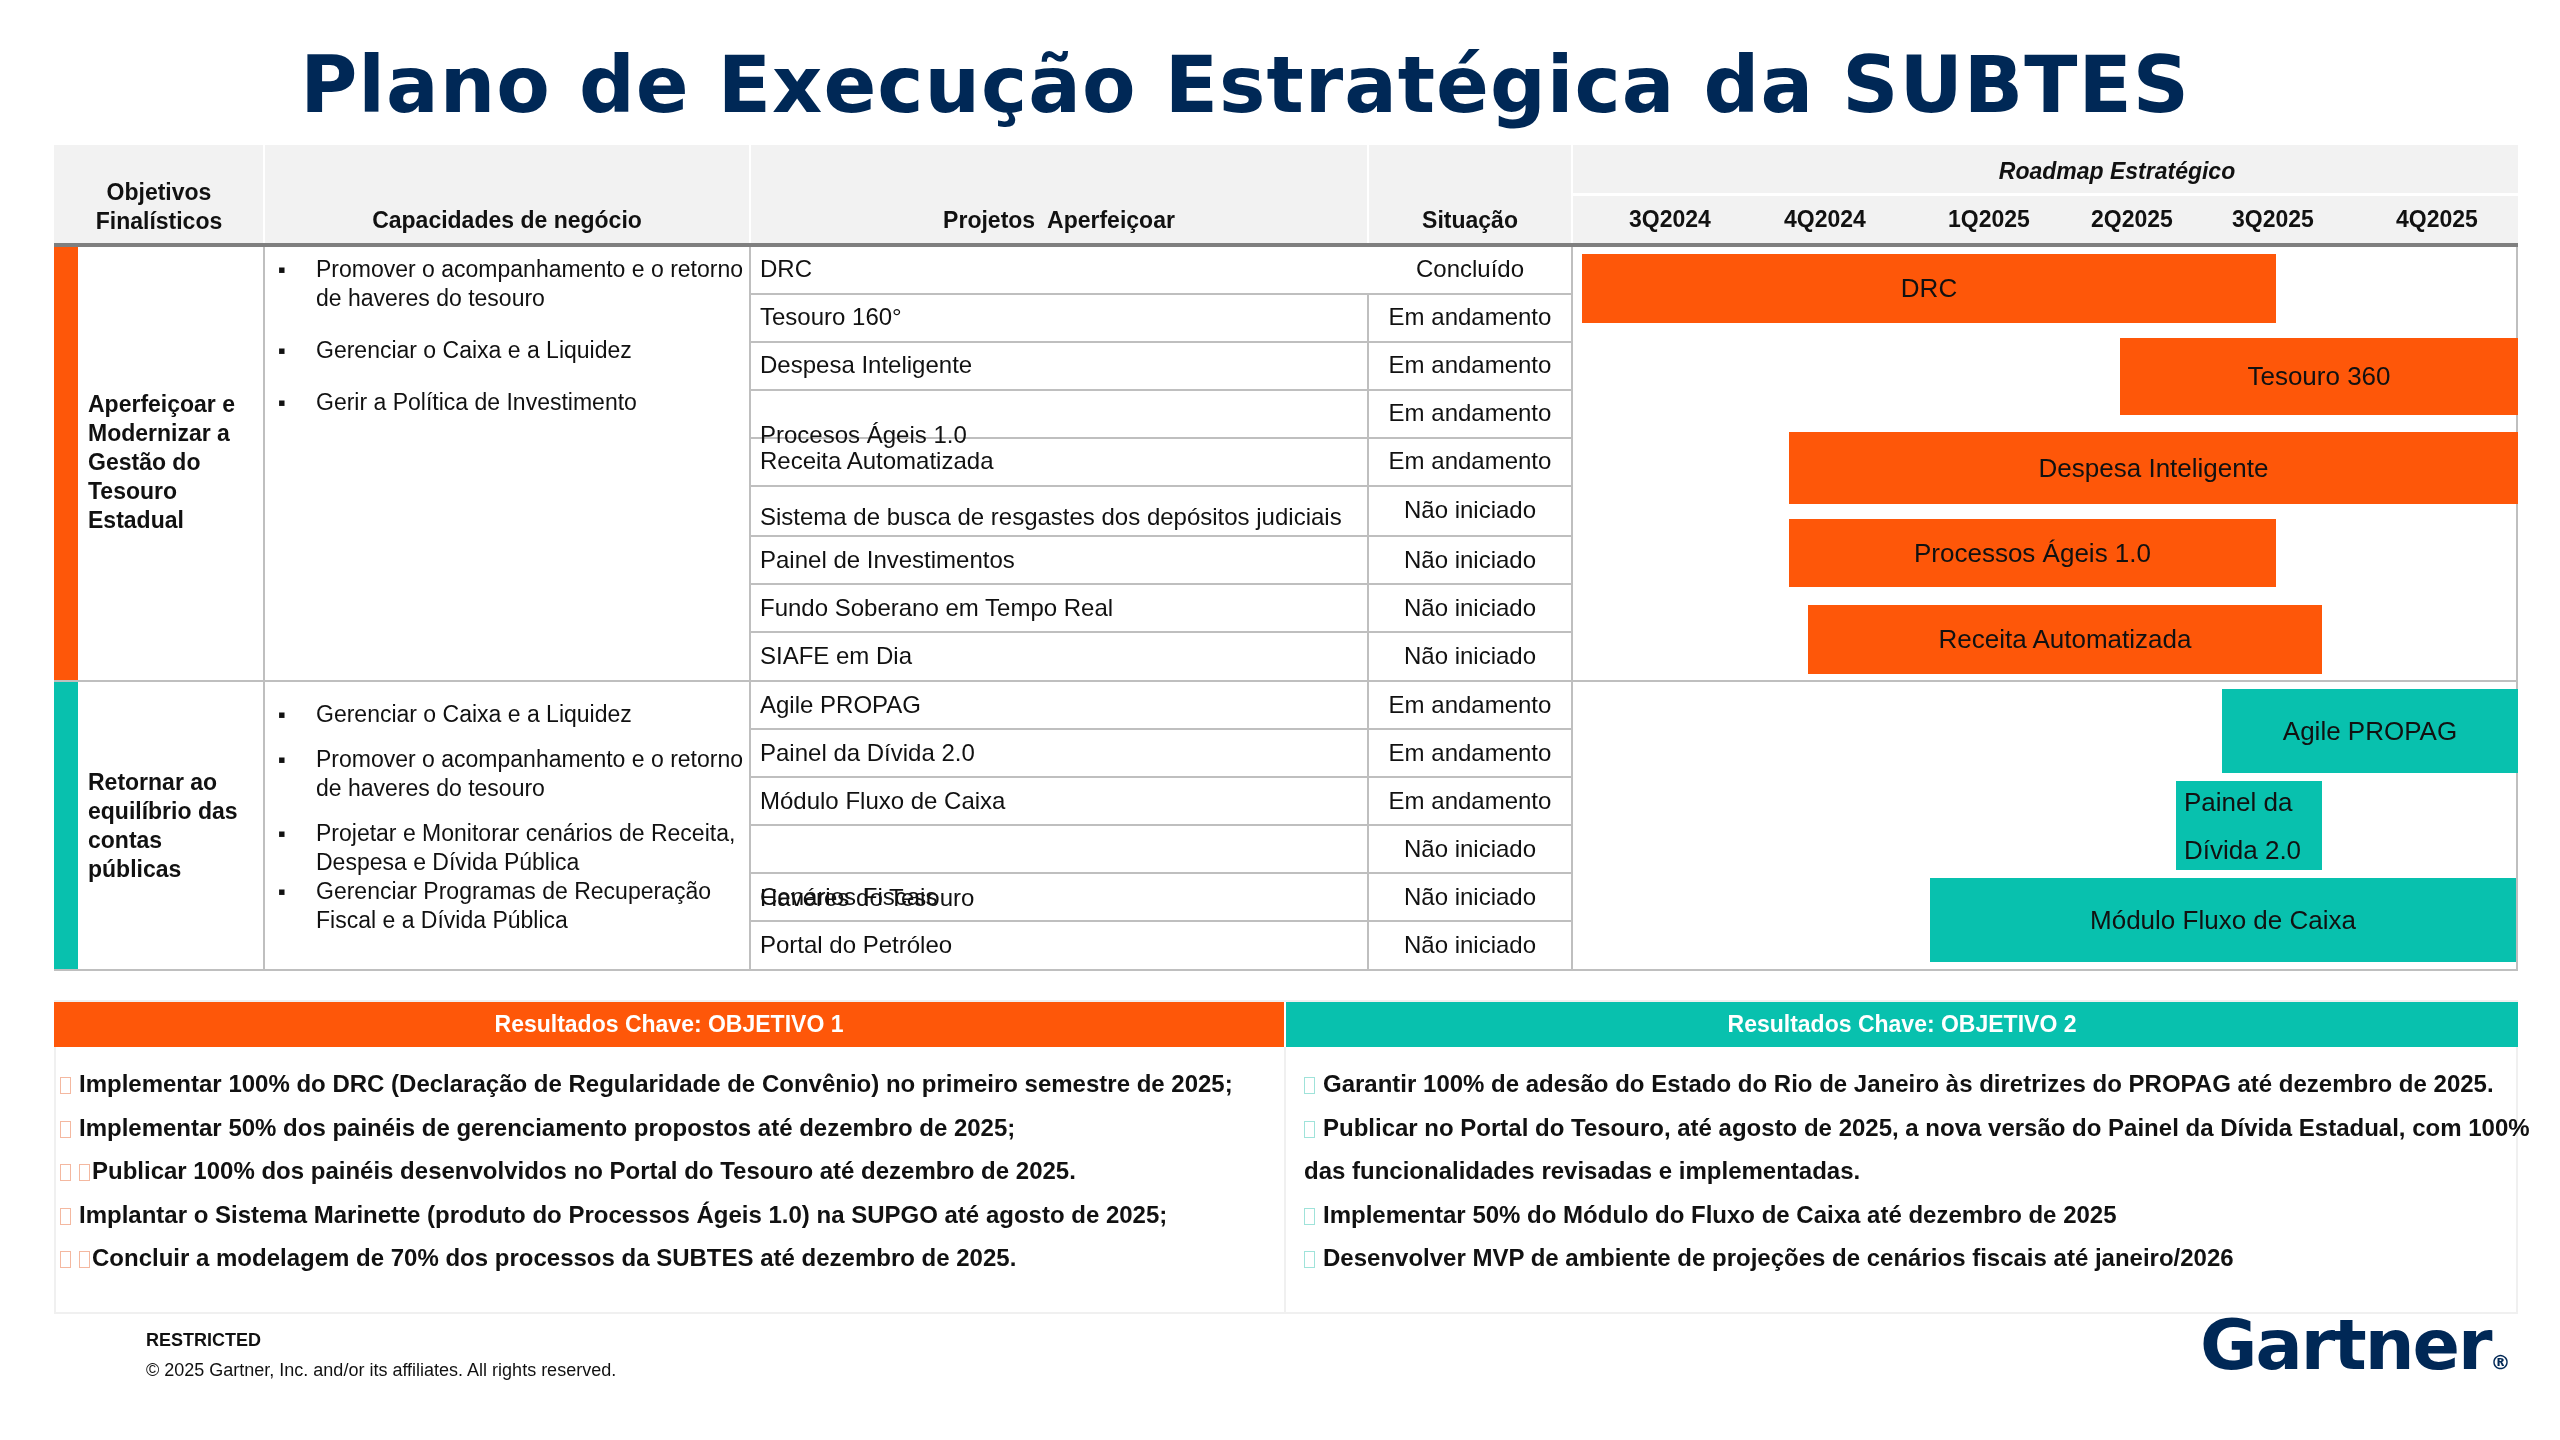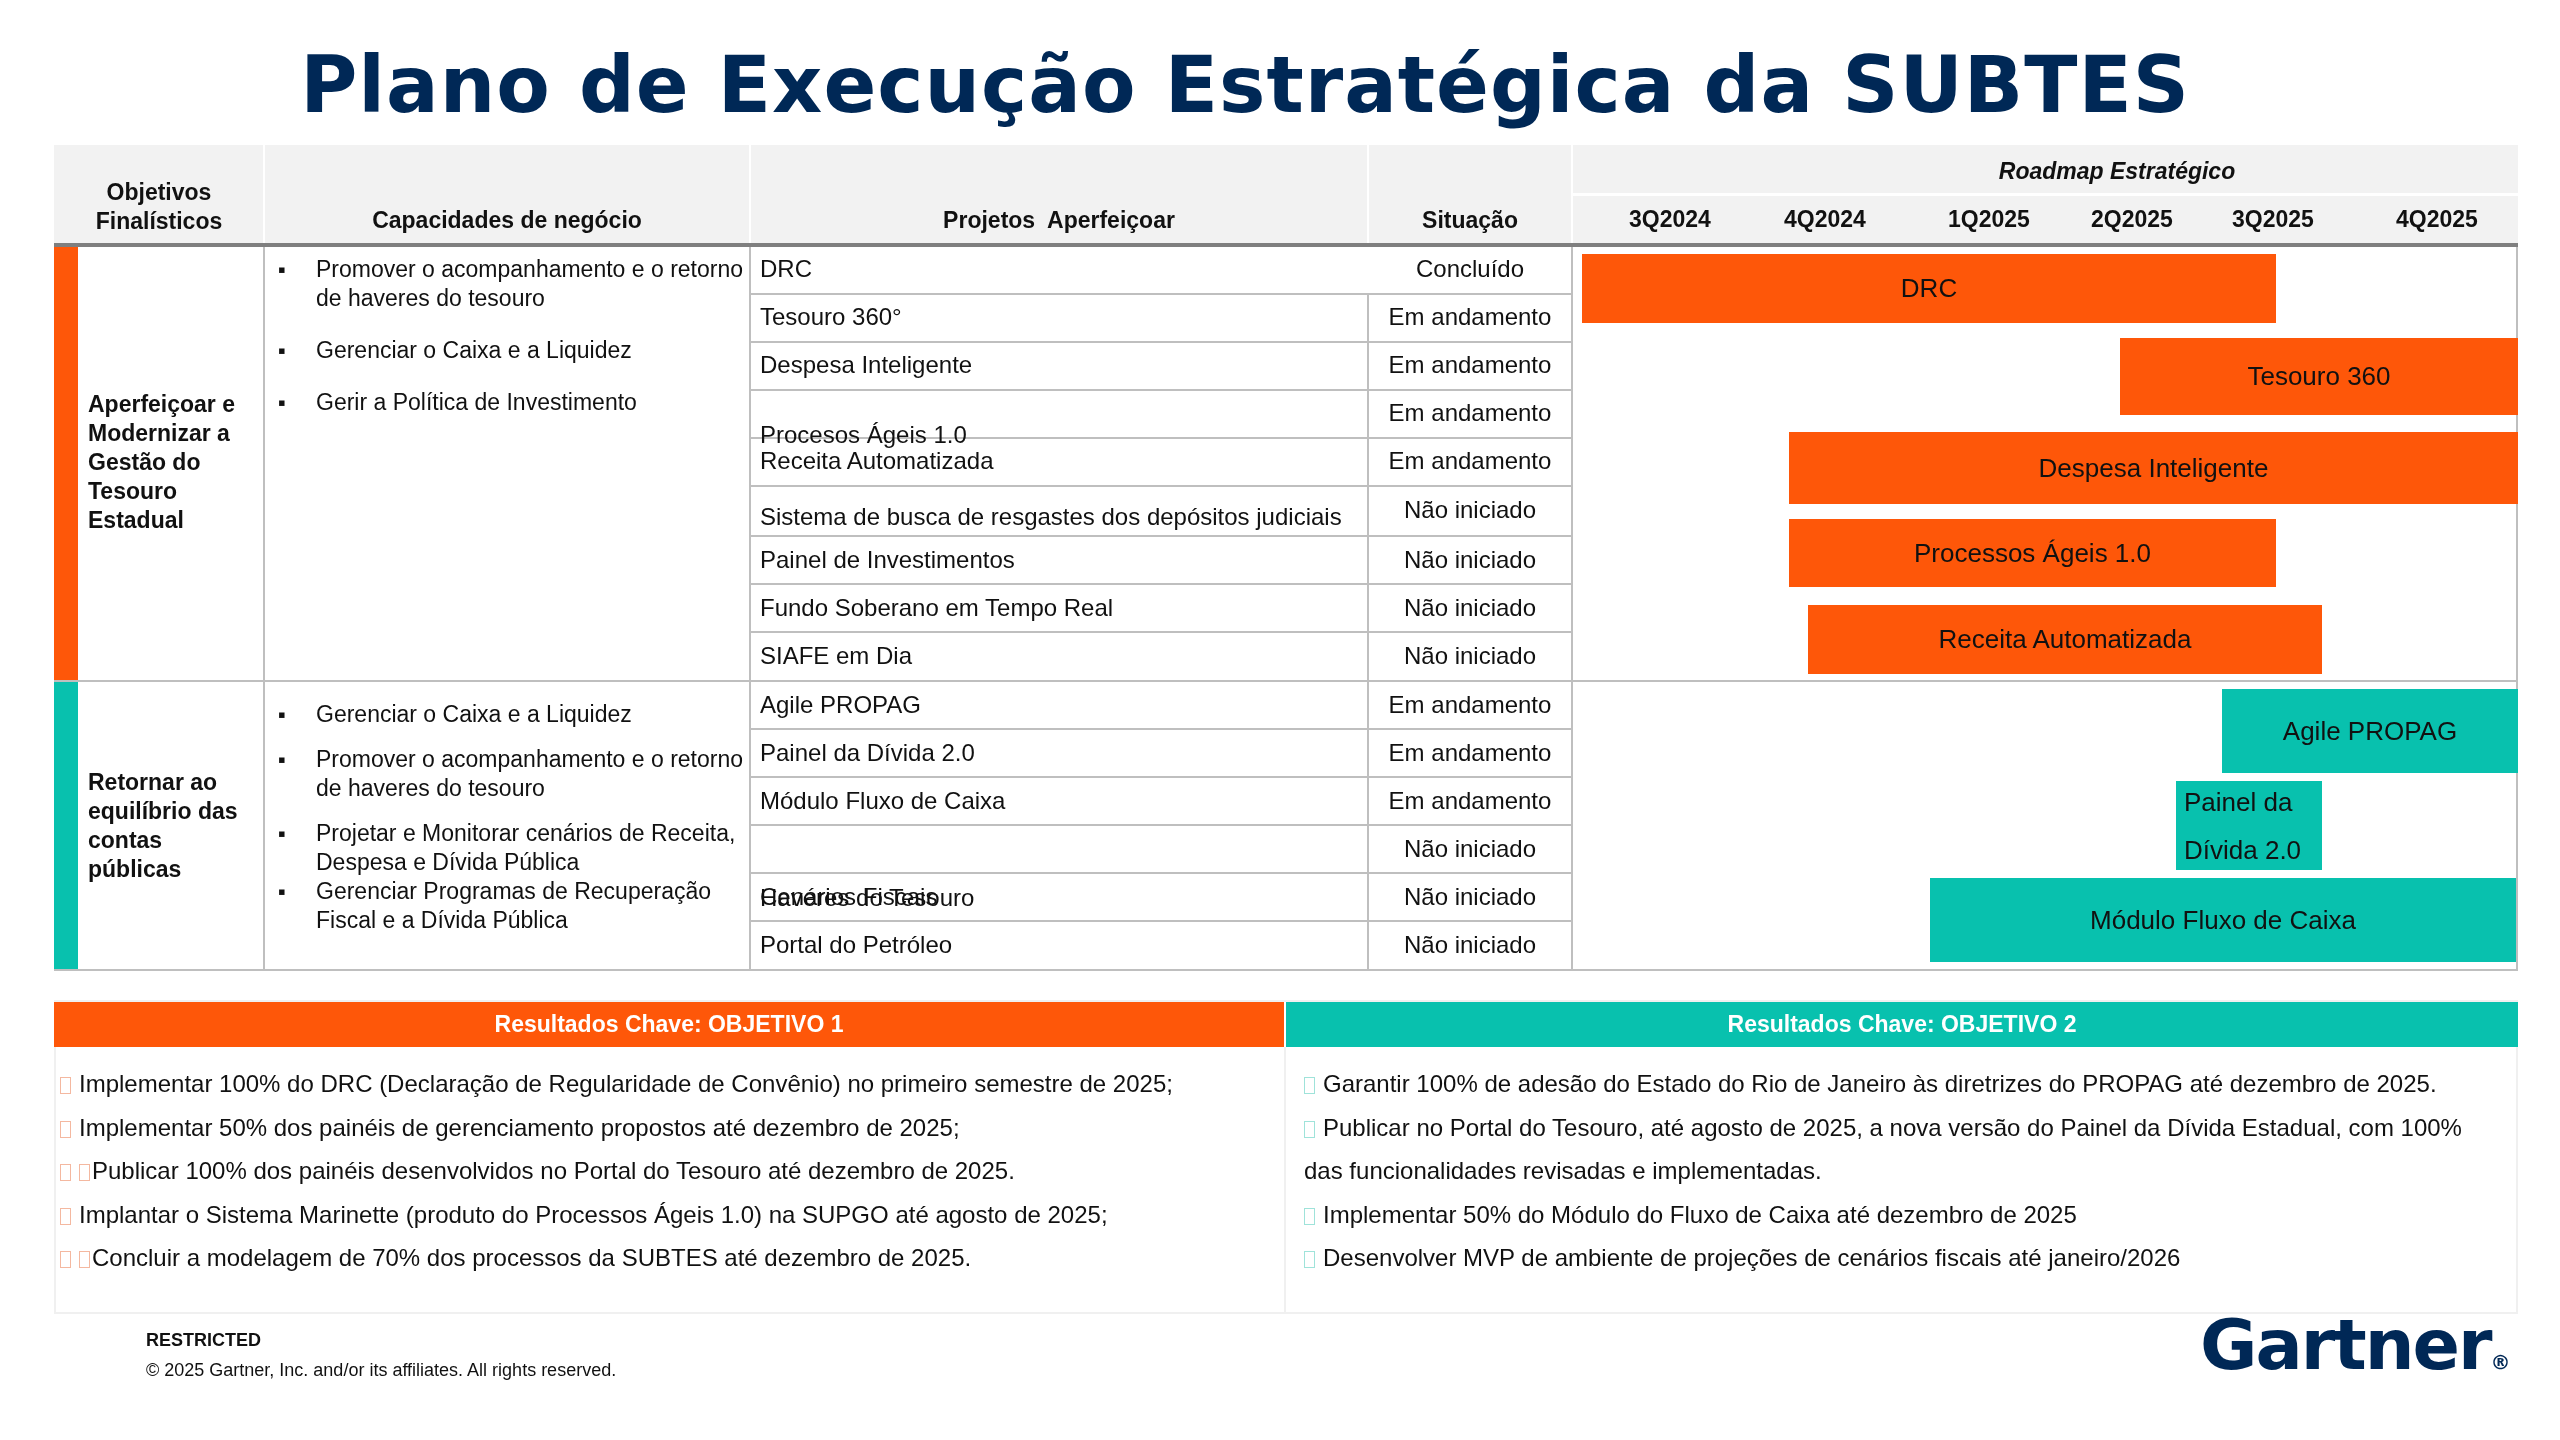--- a/index.html
+++ b/index.html
@@ -21,21 +21,21 @@
   .cell-text { font-size: 24px; color: #111; white-space: nowrap; }
   .status { text-align: center; }
   .obj-title { font-weight: bold; font-size: 23px; line-height: 29px; color: #111; }
   .cap-list { margin: 0; padding: 0; list-style: none; }
   .cap-list li { position: relative; padding-left: 46px; font-size: 23px; line-height: 29px; color: #111; }
   .cap-list li::before { content: "\25AA"; position: absolute; left: 8px; top: 0; font-size: 22px; }
   .bar { display: flex; align-items: center; justify-content: center; font-size: 26px; color: #111; text-align: center; }
   .bar.orange { background: #fe5709; }
   .bar.teal { background: #08c1ae; }
   .kr-head { color: #fff; font-weight: bold; font-size: 23px; text-align: center; line-height: 45px; }
-  .kr-item { font-size: 24px; line-height: 43.5px; color: #111; white-space: nowrap; }
+  .kr-item { font-size: 24px; line-height: 43.5px; color: #111; white-space: nowrap; font-weight: bold; }
   .kr-box { display: inline-block; width: 11px; height: 17px; border: 1.5px solid; margin-right: 8px; vertical-align: -2px; box-sizing: border-box; }
 </style>
 </head>
 <body>
 
 <div id="title" class="abs">Plano de Execução Estratégica da SUBTES</div>
 
 <div class="abs hdr" style="left:54px;top:145px;width:2464px;height:100px;"></div>
 <div class="abs hdr-text" style="left:64px;top:178px;width:190px;line-height:29px;">Objetivos Finalísticos</div>
 <div class="abs hdr-text" style="left:264px;top:207px;width:486px;">Capacidades de negócio</div>
@@ -84,21 +84,21 @@
 
 <div class="abs obj-title" style="left:88px;top:390px;width:170px;">Aperfeiçoar e Modernizar a Gestão do Tesouro Estadual</div>
 <ul class="abs cap-list" style="left:270px;top:255px;width:475px;">
   <li style="margin-bottom:23px;">Promover o acompanhamento e o retorno de haveres do tesouro</li>
   <li style="margin-bottom:23px;">Gerenciar o Caixa e a Liquidez</li>
   <li>Gerir a Política de Investimento</li>
 </ul>
 
 <div class="abs cell-text" style="left:760px;top:255px;">DRC</div>
 <div class="abs cell-text status" style="left:1368px;top:255px;width:204px;">Concluído</div>
-<div class="abs cell-text" style="left:760px;top:303px;">Tesouro 360°</div>
+<div class="abs cell-text" style="left:760px;top:303px;">Tesouro 160°</div>
 <div class="abs cell-text status" style="left:1368px;top:303px;width:204px;">Em andamento</div>
 <div class="abs cell-text" style="left:760px;top:351px;">Despesa Inteligente</div>
 <div class="abs cell-text status" style="left:1368px;top:351px;width:204px;">Em andamento</div>
 <div class="abs cell-text" style="left:760px;top:421px;">Procesos Ágeis 1.0</div>
 <div class="abs cell-text status" style="left:1368px;top:399px;width:204px;">Em andamento</div>
 <div class="abs cell-text" style="left:760px;top:447px;">Receita Automatizada</div>
 <div class="abs cell-text status" style="left:1368px;top:447px;width:204px;">Em andamento</div>
 <div class="abs cell-text" style="left:760px;top:496px;margin-top:7px;">Sistema de busca de resgastes dos depósitos judiciais</div>
 <div class="abs cell-text status" style="left:1368px;top:496px;width:204px;">Não iniciado</div>
 <div class="abs cell-text" style="left:760px;top:546px;">Painel de Investimentos</div>

